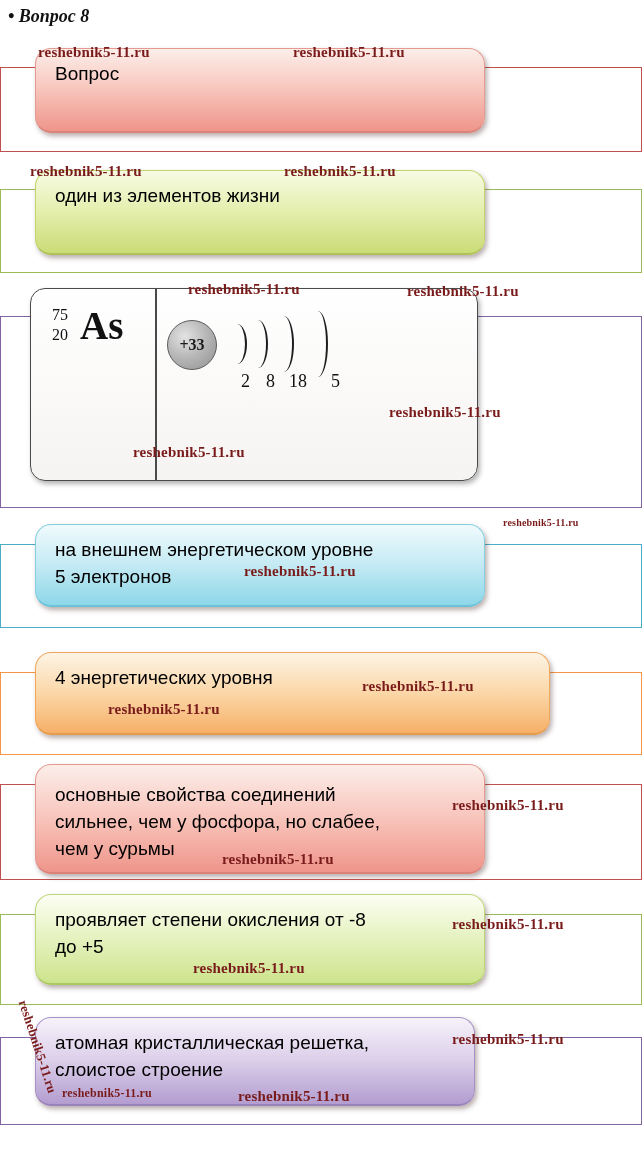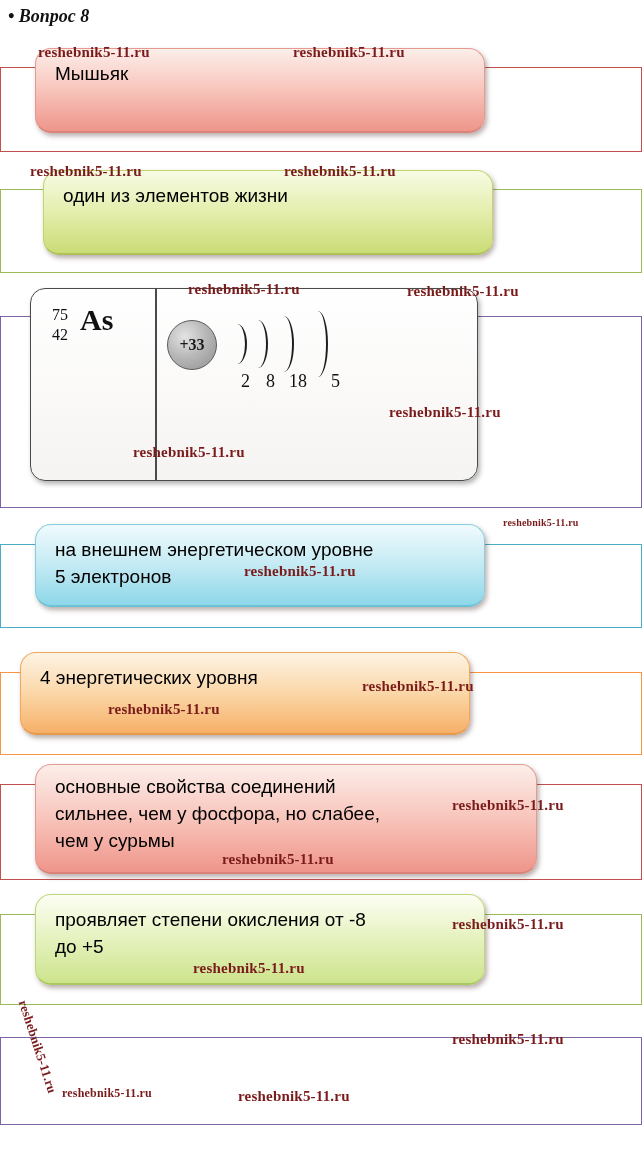--- a/index.html
+++ b/index.html
@@ -30,46 +30,46 @@
 
   
   .box {
     position:absolute; z-index:2; box-sizing:border-box;
     border-radius:16px; padding:12px 18px 0 19px;
     font-size:19px; line-height:1.42; color:#000;
     white-space:pre-line;
     box-shadow:2px 3px 5px rgba(80,50,50,.4);
   }
   .t-red    { background:linear-gradient(180deg,#fceeea 0%,#f8c6bd 48%,#ef958a 100%); border:1px solid #e39a90; border-bottom:2px solid #d9837a; }
-  .t-olive  { background:linear-gradient(180deg,#f7fbe4 0%,#e4efae 48%,#cbdc77 100%); border:1px solid #c2d46a; border-bottom:2px solid #aec357;margin-left:8px; }
+  .t-olive  { background:linear-gradient(180deg,#f7fbe4 0%,#e4efae 48%,#cbdc77 100%); border:1px solid #c2d46a; border-bottom:2px solid #aec357; }
   .t-cyan   { background:linear-gradient(180deg,#f0fafd 0%,#c6ebf4 48%,#8dd7e9 100%); border:1px solid #85cede; border-bottom:2px solid #6bc1d6; }
   .t-orange { background:linear-gradient(180deg,#fdf4e5 0%,#fbd8aa 48%,#f6b068 100%); border:1px solid #efa85c; border-bottom:2px solid #e89a4b; }
   .t-green  { background:linear-gradient(180deg,#fcfef4 0%,#e6f2c0 48%,#cde48d 100%); border:1px solid #bdd678; border-bottom:2px solid #abc961; }
   .t-purple { background:linear-gradient(180deg,#f6f2fa 0%,#dcd0ea 48%,#b39dd0 100%); border:1px solid #a791c4; border-bottom:2px solid #9a82ba; }
 
   .b1 { left:35px; top:48px;   width:450px; height:85px; }
   .b2 { left:35px; top:170px;  width:450px; height:85px; }
   .b4 { left:35px; top:524px;  width:450px; height:83px; }
-  .b5 { left:20px; top:652px;  width:450px; height:83px; }
-  .b6 { left:35px; top:764px;  width:502px; height:110px; padding-top:9px; }
+  .b5 { left:35px; top:652px;  width:515px; height:83px; }
+  .b6 { left:35px; top:764px;  width:450px; height:110px; padding-top:17px; }
   .b7 { left:35px; top:894px;  width:450px; height:91px; }
   .b8 { left:35px; top:1017px; width:440px; height:89px; }
 
   
   .atom-box {
     position:absolute; left:30px; top:288px; width:448px; height:193px; z-index:2;
     box-sizing:border-box; background:linear-gradient(180deg,#ffffff 0%,#f6f4f2 100%);
     border:1.6px solid #4a4a4a; border-radius:15px;
     box-shadow:2px 3px 5px rgba(0,0,0,.3);
     font-family:"Liberation Serif", serif; color:#111;
   }
   .atom-box .abs { position:absolute; }
   .mass   { left:21px; top:17px; font-size:16px; }
   .anum   { left:21px; top:37px; font-size:16px; }
-  .symbol { left:49px; top:14px; font-size:30px; font-weight:600; }
+  .symbol { left:49px; top:14px; font-size:39px; font-weight:600; }
   .divider { left:124px; top:0; width:1.5px; height:100%; background:#4a4a4a; }
   .nucleus {
     left:136px; top:31px; width:48px; height:48px; border-radius:50%;
     background:radial-gradient(circle at 35% 32%, #e3e3e3 0%, #b9b9b9 45%, #8f8f8f 100%);
     border:1px solid #5c5c5c;
     display:flex; align-items:center; justify-content:center;
     font-size:16px; font-weight:bold; color:#1a1a1a;
   }
   .arc { border-right:2.2px solid #1d1d1d; border-radius:50%; width:18px; }
   .arc1 { left:196px; top:35px; height:40px; }
@@ -108,34 +108,36 @@
 
   <div class="stripe st1 s-red"></div>
   <div class="stripe st2 s-olive"></div>
   <div class="stripe st3 s-purple"></div>
   <div class="stripe st4 s-cyan"></div>
   <div class="stripe st5 s-orange"></div>
   <div class="stripe st6 s-red"></div>
   <div class="stripe st7 s-olive"></div>
   <div class="stripe st8 s-purple"></div>
 
-  <div class="box b1 t-red">Мышьяк</div>
+  <div class="box b1 t-red">Вопрос</div>
   <div class="box b2 t-olive">один из элементов жизни</div>
   <div class="box b4 t-cyan">на внешнем энергетическом уровне
 5 электронов</div>
   <div class="box b5 t-orange">4 энергетических уровня</div>
   <div class="box b6 t-red">основные свойства соединений
 сильнее, чем у фосфора, но слабее,
 чем у сурьмы</div>
   <div class="box b7 t-green">проявляет степени окисления от -8
 до +5</div>
+  <div class="box b8 t-purple">атомная кристаллическая решетка,
+слоистое строение</div>
 
   <div class="atom-box">
     <span class="abs mass">75</span>
-    <span class="abs anum">42</span>
+    <span class="abs anum">20</span>
     <span class="abs symbol">As</span>
     <div class="abs divider"></div>
     <div class="abs nucleus">+33</div>
     <div class="abs arc arc1"></div>
     <div class="abs arc arc2"></div>
     <div class="abs arc arc3"></div>
     <div class="abs arc arc4"></div>
     <span class="abs shellnum n1">2</span>
     <span class="abs shellnum n2">8</span>
     <span class="abs shellnum n3">18</span>

